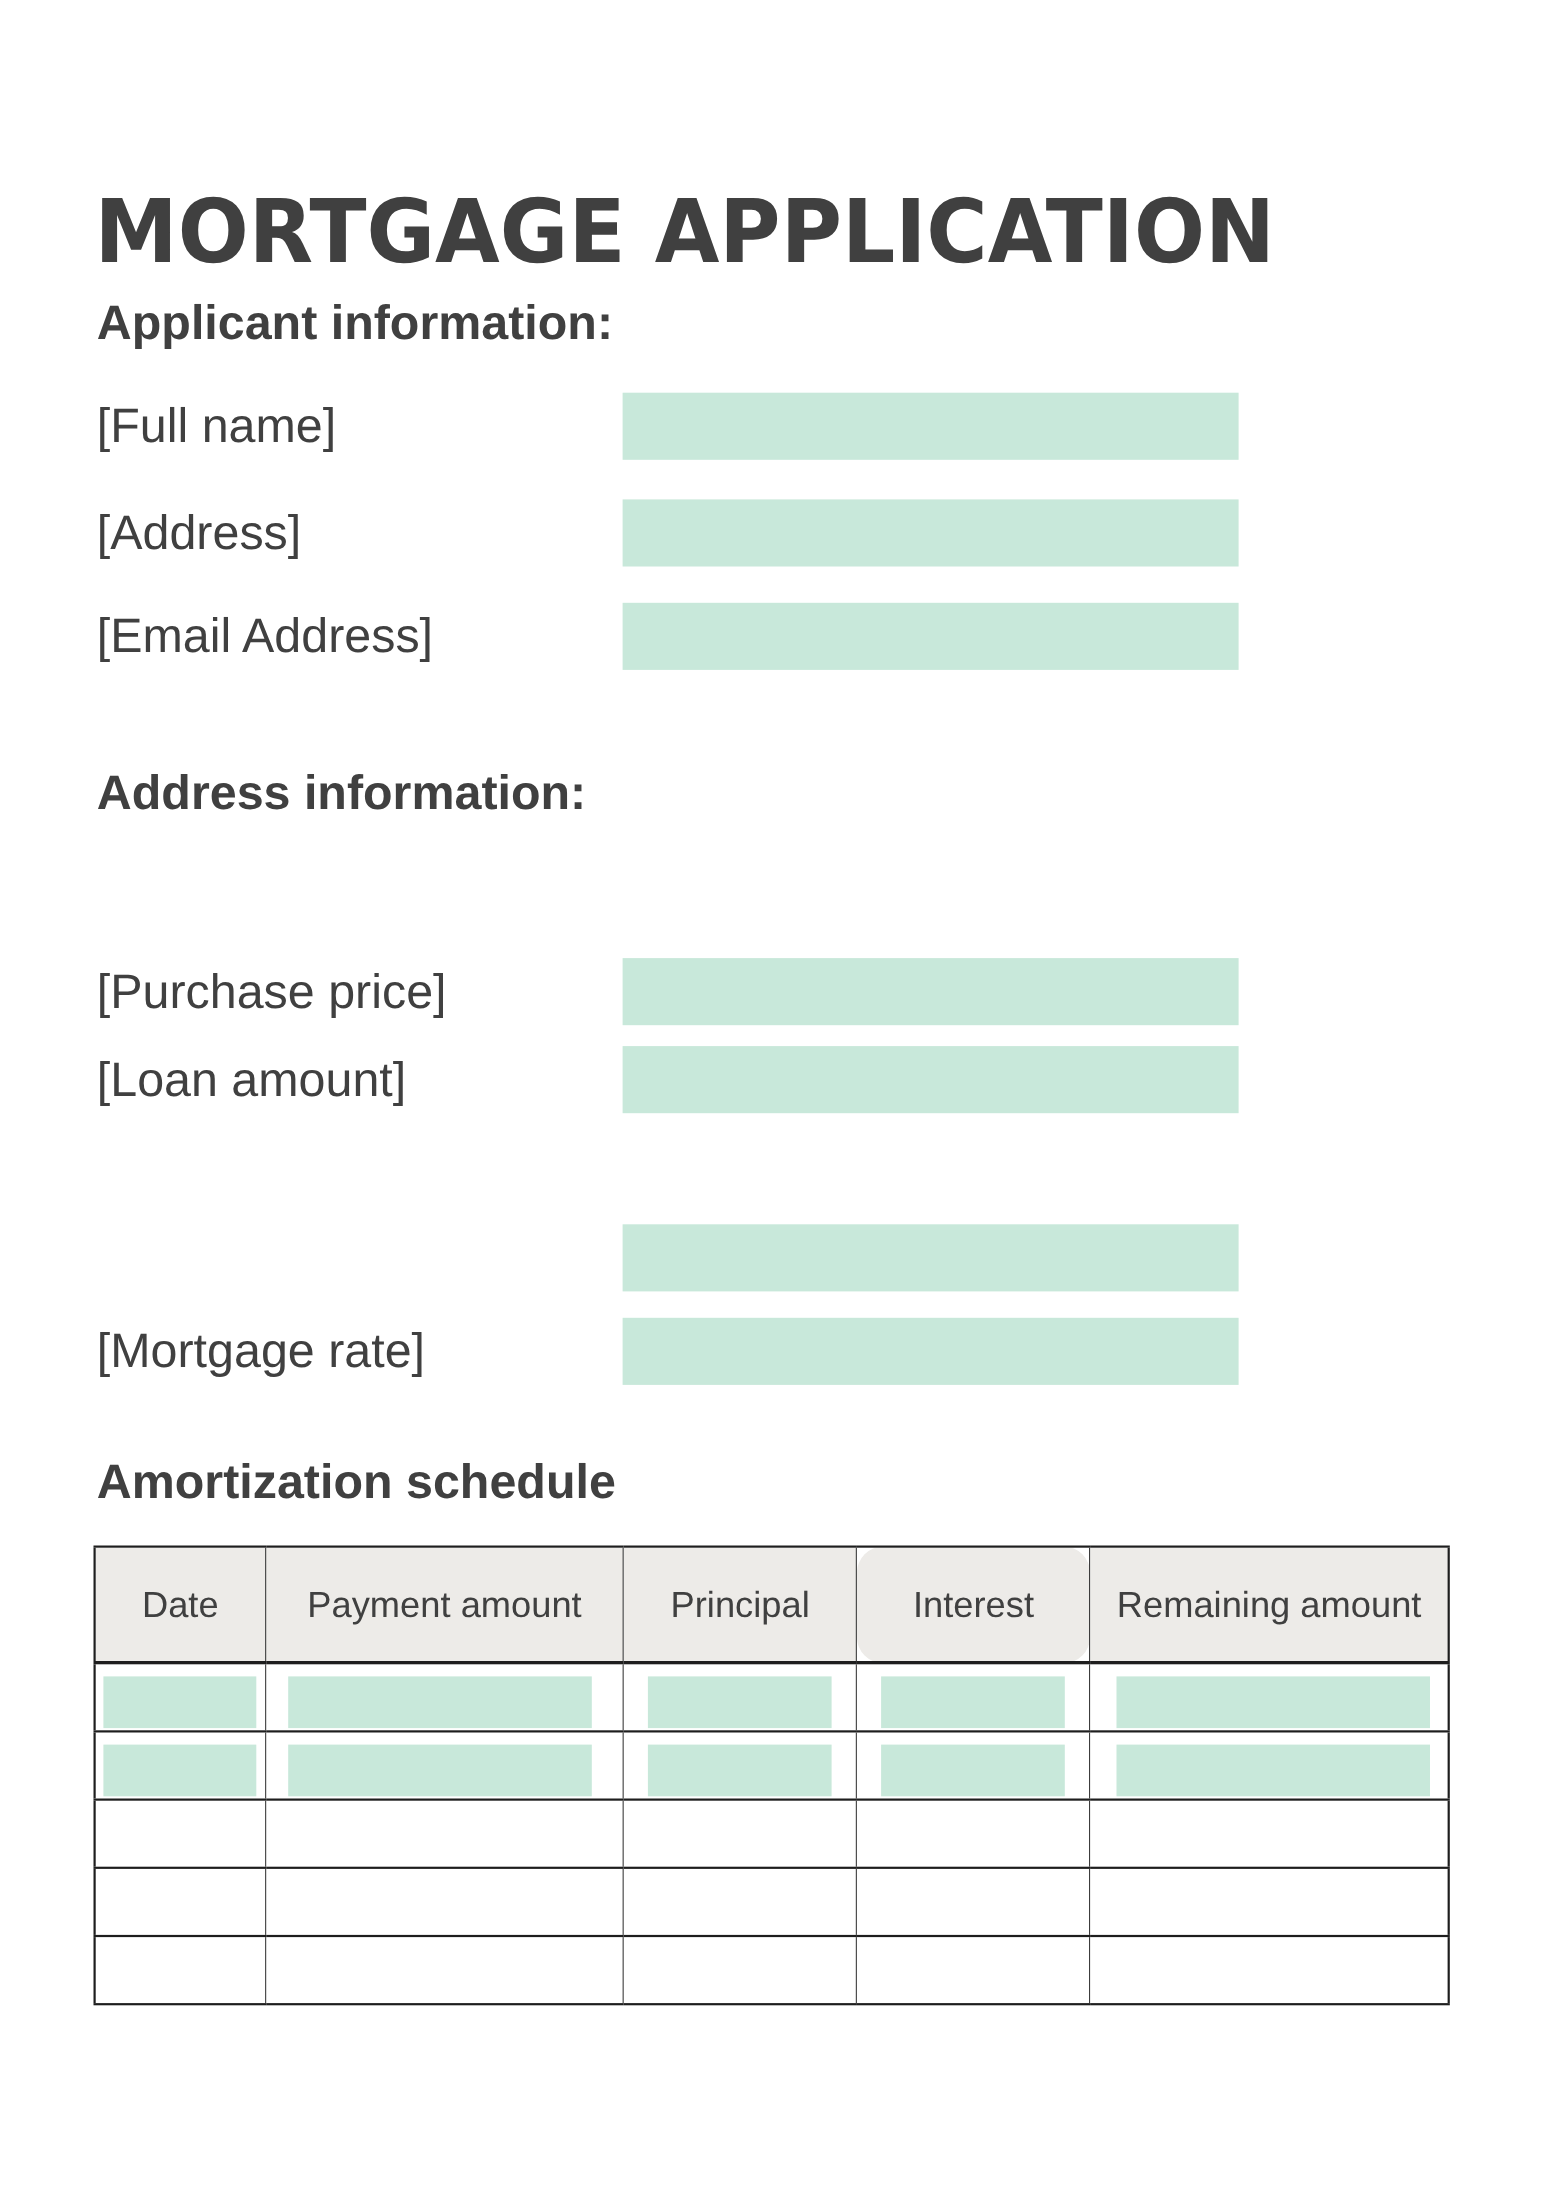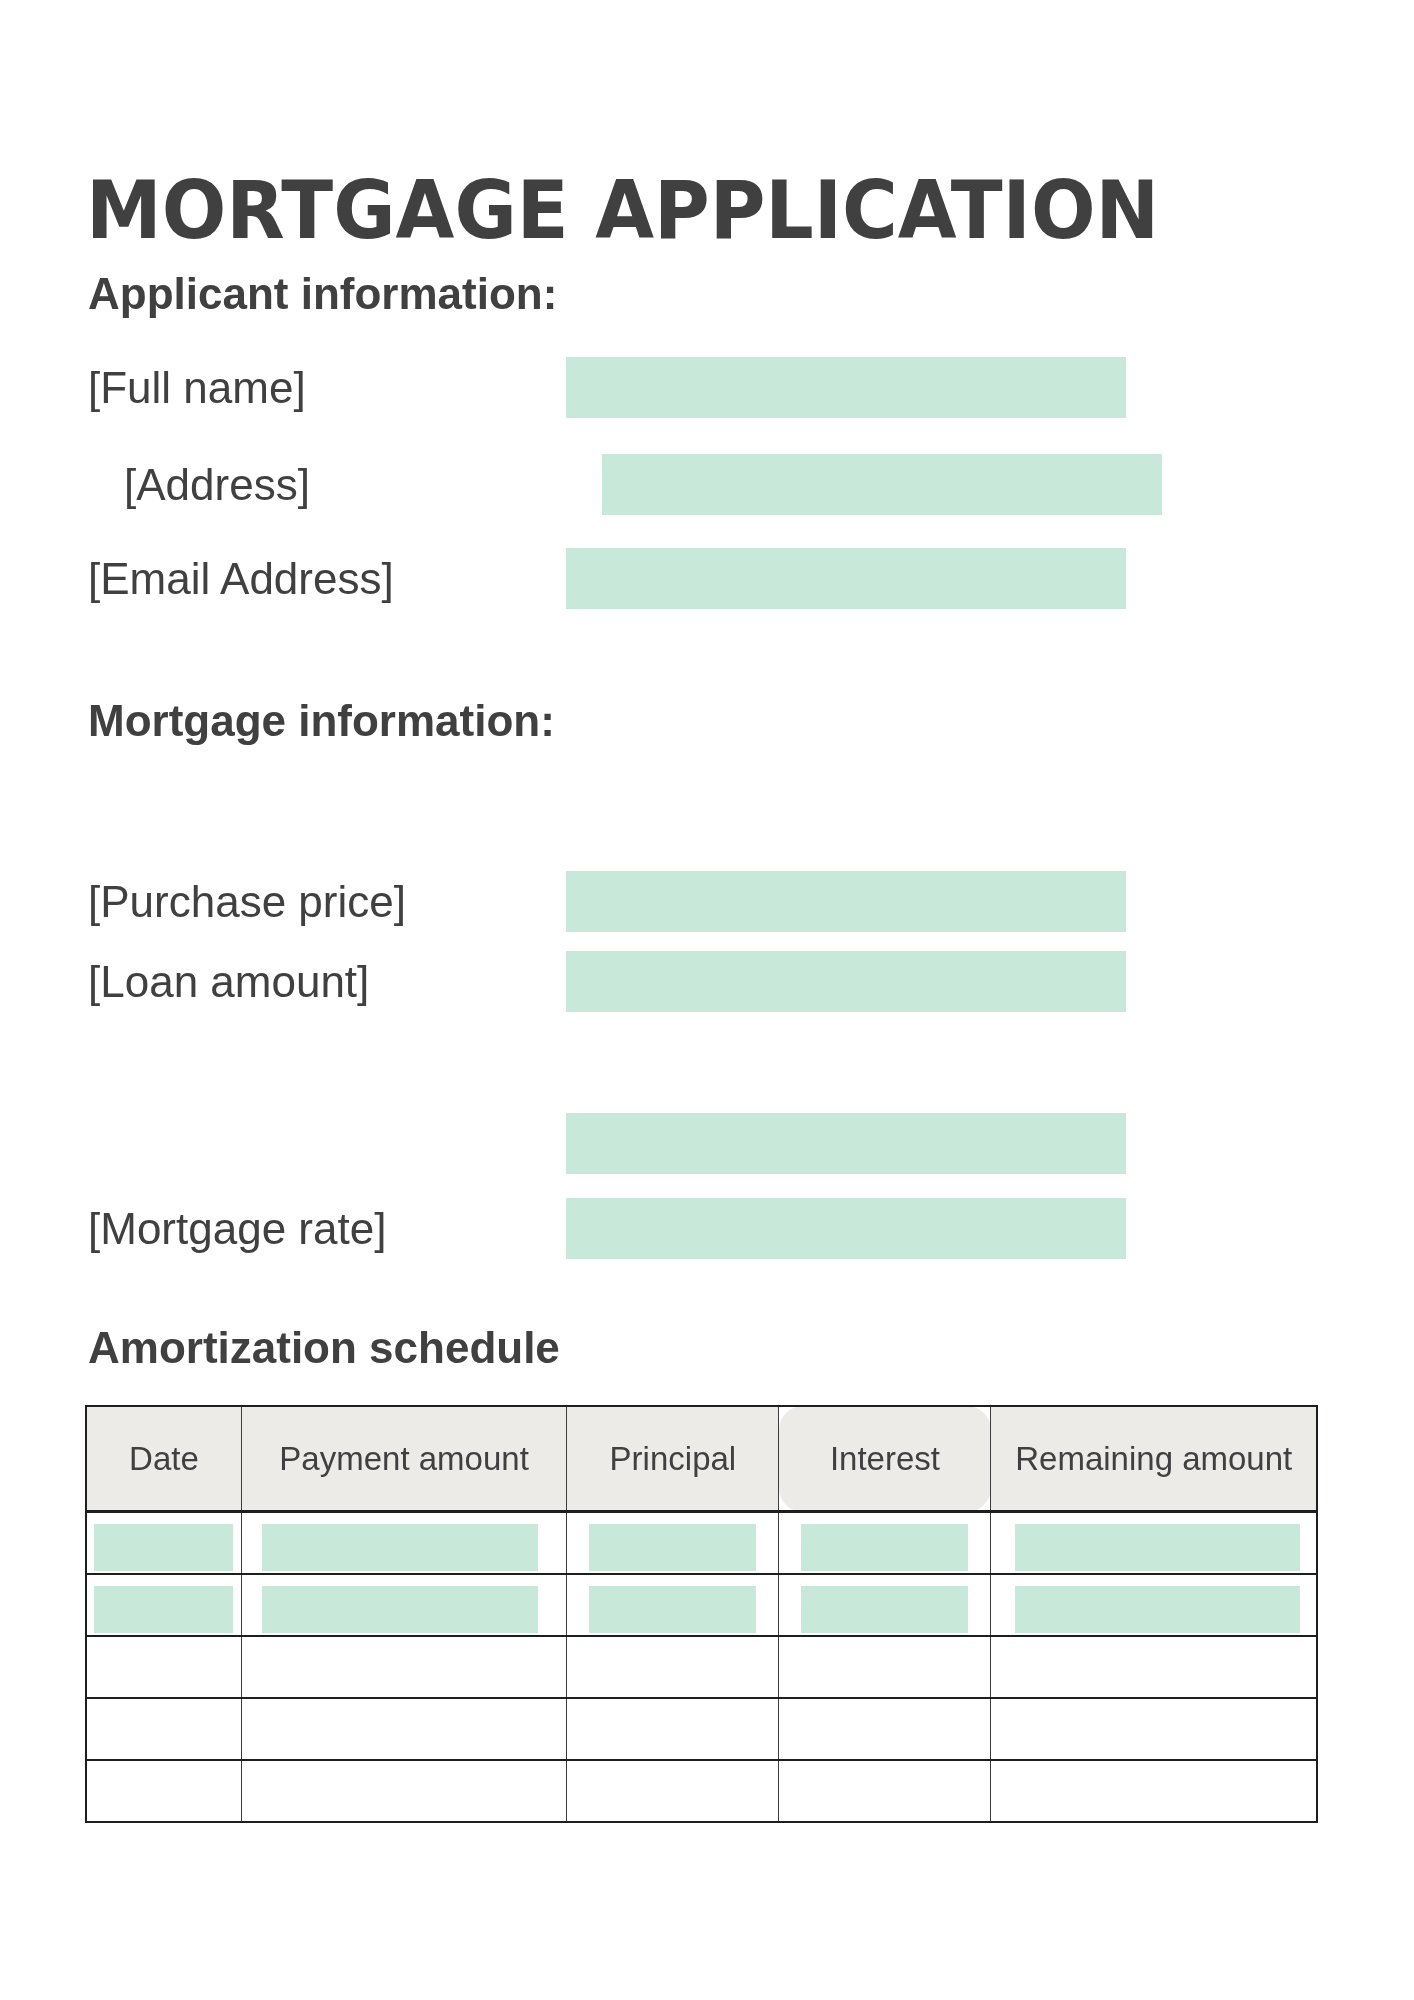--- a/index.html
+++ b/index.html
@@ -107,31 +107,31 @@
 
   <h1 class="page-title">MORTGAGE APPLICATION</h1>
 
   <div class="section-heading" style="top:269px;">Applicant information:</div>
 
   <div class="field-row" style="top:357px;">
     <div class="field-label">[Full name]</div>
     <div class="field-input"></div>
   </div>
 
-  <div class="field-row" style="top:454px;margin-left:36px;">
+  <div class="field-row" style="top:454px;">
     <div class="field-label">[Address]</div>
     <div class="field-input"></div>
   </div>
 
   <div class="field-row" style="top:548px;">
     <div class="field-label">[Email Address]</div>
     <div class="field-input"></div>
   </div>
 
-  <div class="section-heading" style="top:696px;">Mortgage information:</div>
+  <div class="section-heading" style="top:696px;">Address information:</div>
 
 
   <div class="field-row" style="top:871px;">
     <div class="field-label">[Purchase price]</div>
     <div class="field-input"></div>
   </div>
 
   <div class="field-row" style="top:951px;">
     <div class="field-label">[Loan amount]</div>
     <div class="field-input"></div>

